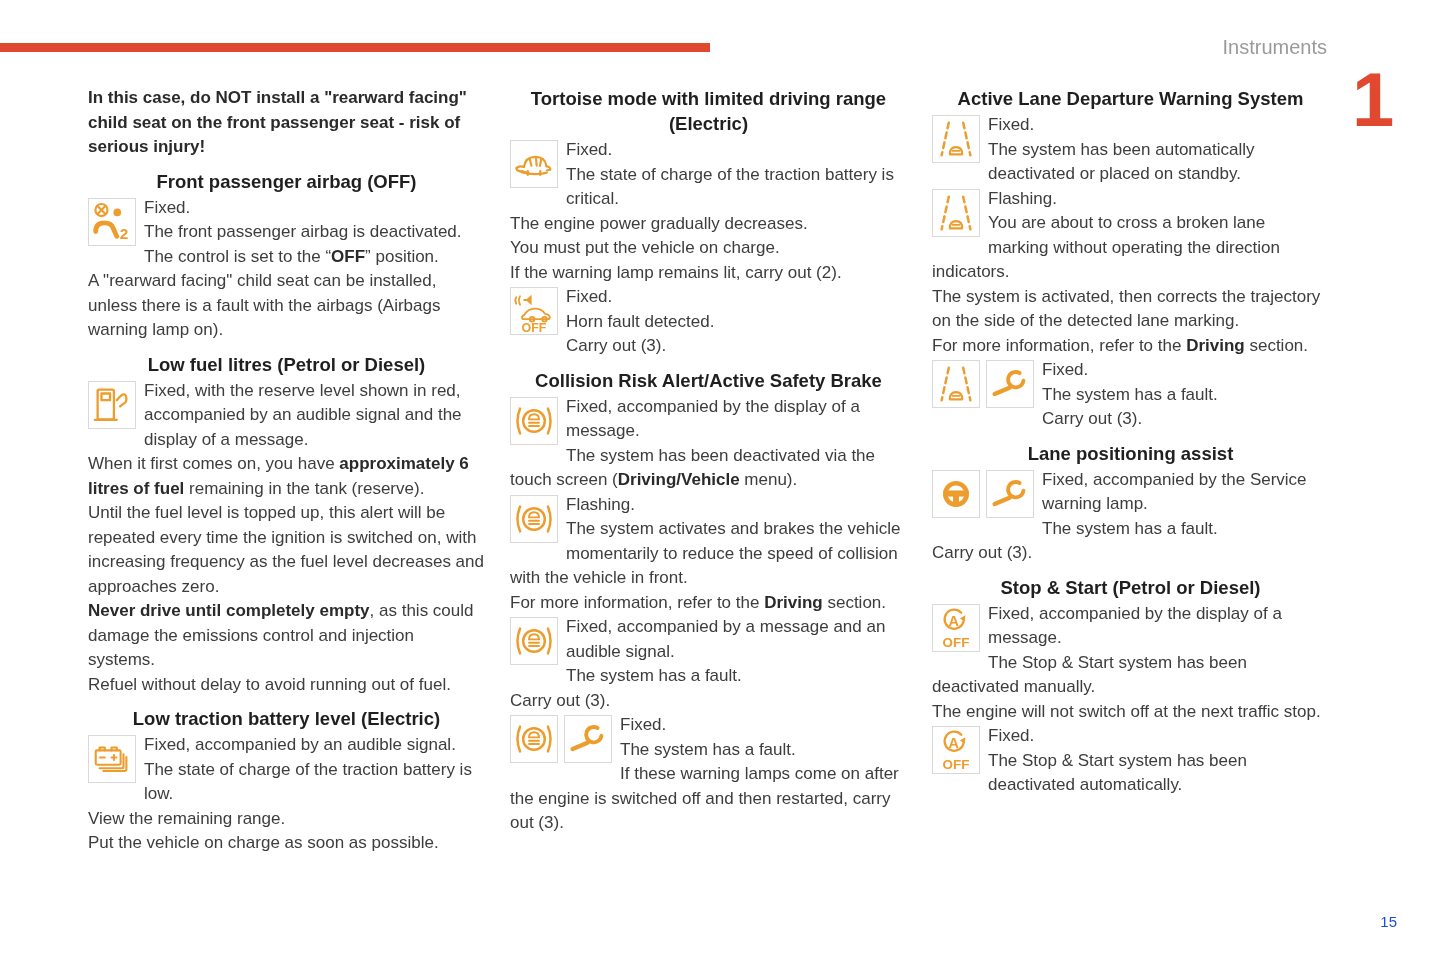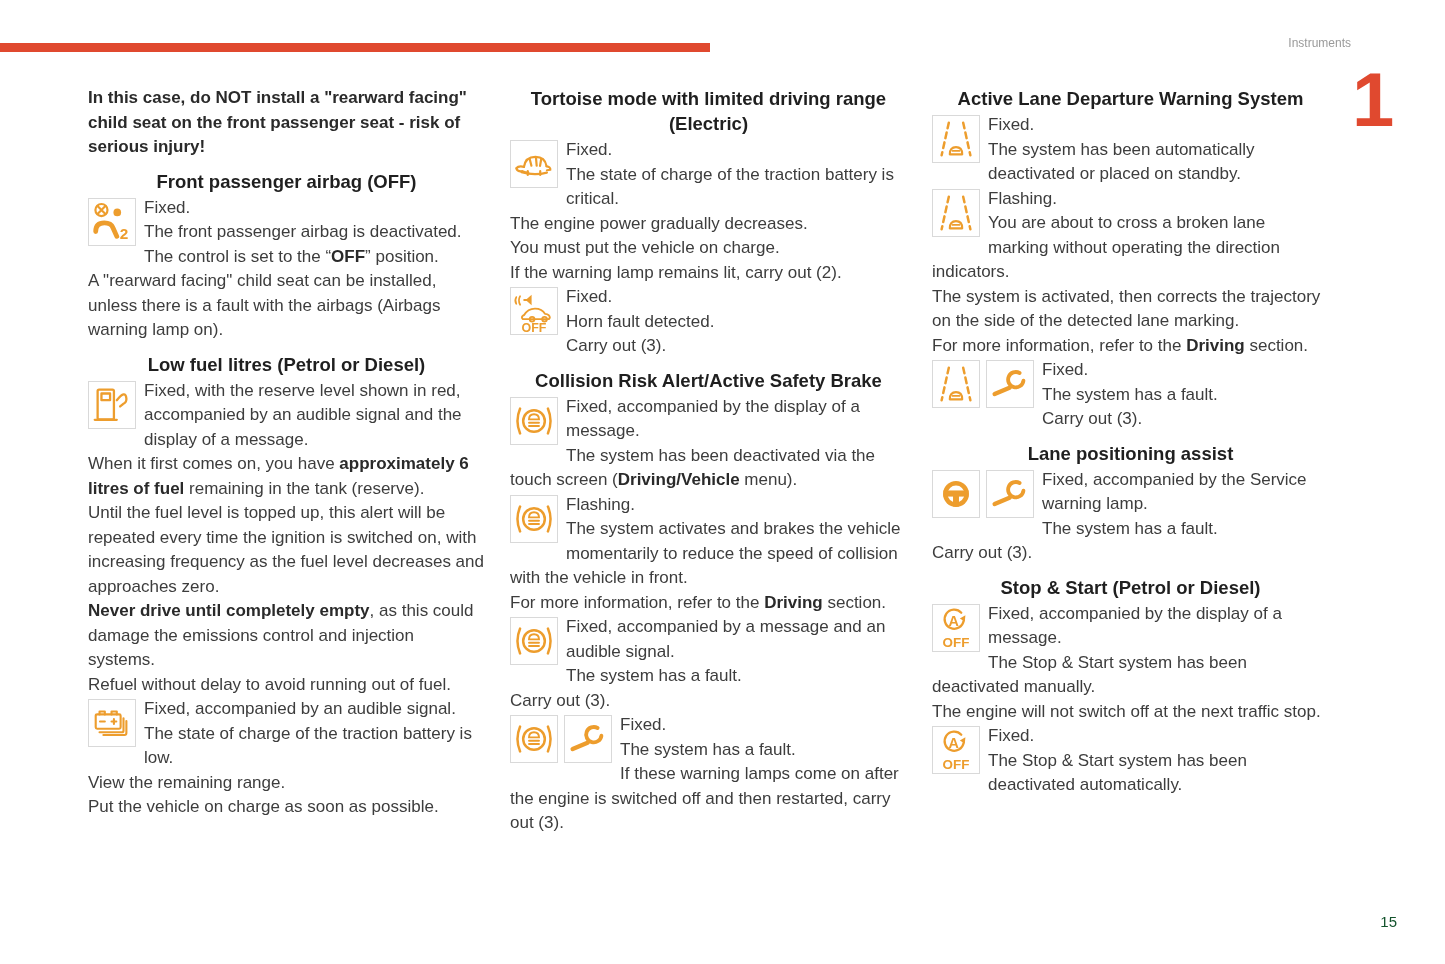--- a/index.html
+++ b/index.html
@@ -1,23 +1,23 @@
 <!DOCTYPE html>
 <html><head>
 <meta charset="utf-8">
 <style>
   html,body{margin:0;padding:0;background:#ffffff;}
   .page{
     position:relative;width:1445px;height:964px;background:#fff;overflow:hidden;
     font-family:"Liberation Sans",sans-serif;color:#3d3d3d;
   }
   .redbar{position:absolute;left:0;top:43px;width:710px;height:9px;background:#e0492f;}
-  .section-title{position:absolute;top:36px;right:94px;font-size:12px;color:#9a9a9a;}
+  .section-title{position:absolute;top:36px;right:118px;font-size:20px;color:#9a9a9a;}
   .chapter-num{position:absolute;top:62px;left:1352px;font-size:76px;font-weight:bold;color:#e0492f;line-height:1;}
-  .pagenum{position:absolute;top:913px;right:48px;font-size:15px;color:#14532d;}
+  .pagenum{position:absolute;top:913px;right:48px;font-size:15px;color:#1d4ed8;}
   .cols{position:absolute;left:88px;top:86px;display:flex;gap:25px;}
   .column{width:397px;font-size:17px;line-height:24.5px;}
   .column > :first-child{margin-top:0;}
   h2.heading{font-size:18.5px;line-height:25px;margin:9px 0 2px 0;color:#1f1f1f;font-weight:bold;text-align:center;}
   p.intro{font-weight:bold;color:#222;margin:0;}
   p.para{margin:0;}
   .lamp{margin:0;}
   .lamp .icons{float:left;margin:2px 8px 0 0;display:flex;gap:6px;}
   .iconbox{display:inline-block;width:48px;height:48px;border:1px solid #d9d9d9;background:#fff;box-sizing:border-box;}
   .iconbox svg{display:block;width:100%;height:100%;}
@@ -59,20 +59,21 @@
                   <path d="M6 39.5 h23"></path>
                   <path d="M29 19 q9 -11 10 -2 q0.5 4 -3.5 6 l-3 2.5"></path>
                 </g>
               </svg>
             </span>
           </span><span><span>Fixed, with the reserve level shown in red, accompanied by an audible signal and the display of a message.</span></span></div>
         <p class="para"><span>When it first comes on, you have </span><b>approximately 6 litres of fuel</b><span> remaining in the tank (reserve).</span></p>
         <p class="para"><span>Until the fuel level is topped up, this alert will be repeated every time the ignition is switched on, with increasing frequency as the fuel level decreases and approaches zero.</span></p>
         <p class="para"><b>Never drive until completely empty</b><span>, as this could damage the emissions control and injection systems.</span></p>
         <p class="para"><span>Refuel without delay to avoid running out of fuel.</span></p>
+        <h2 class="heading">Low traction battery level (Electric)</h2>
         <div class="lamp"><span class="icons">
             <span class="iconbox">
               <svg viewBox="0 0 48 48">
                 <g fill="none" stroke="#ed9d2d" stroke-width="2.2" stroke-linejoin="round" stroke-linecap="round">
                   <rect x="7" y="15" width="26" height="15" rx="1.5"></rect>
                   <path d="M11 15 v-3 h5.5 v3 M23.5 15 v-3 h5.5 v3"></path>
                   <path d="M11.5 22.5 h5"></path>
                   <path d="M23.5 22.5 h5 M26 20 v5"></path>
                   <path d="M36 19 v13 q0 1.6 -1.6 1.6 h-23.4"></path>
                   <path d="M39 22 v12.5 q0 2 -2 2 h-22"></path>

